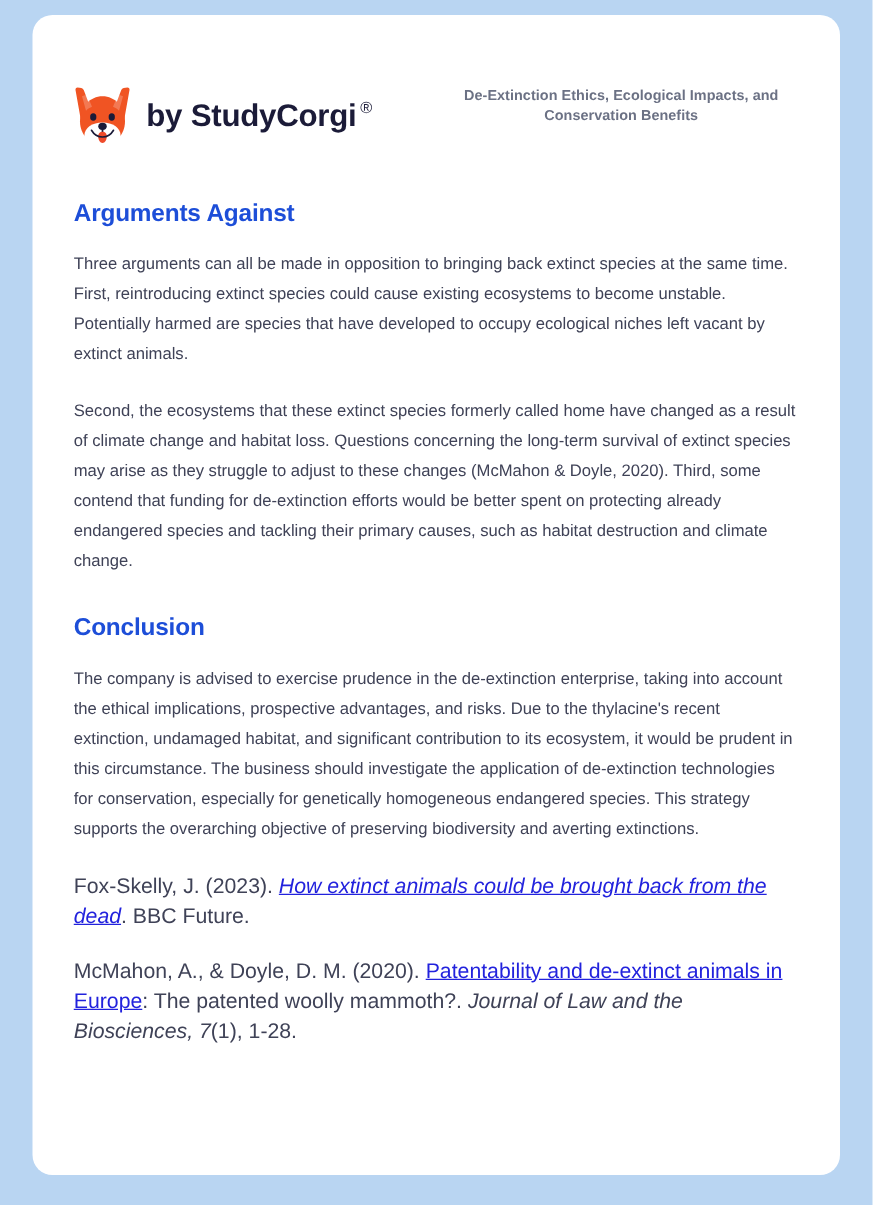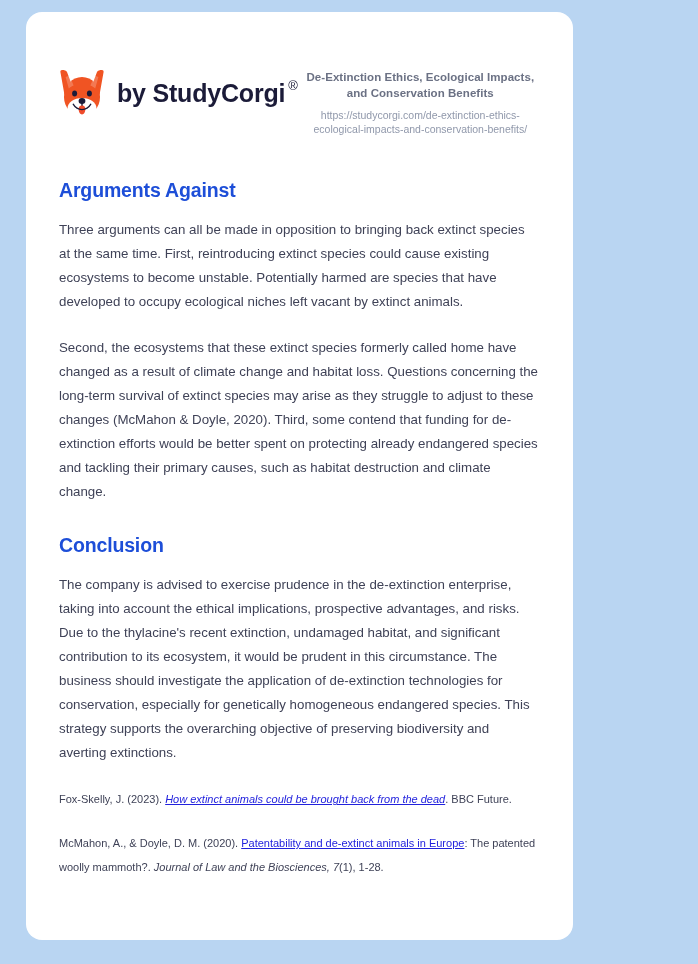--- a/index.html
+++ b/index.html
@@ -12,21 +12,21 @@
     height: 964px;
     background: #b9d5f2;
     font-family: "Liberation Sans", sans-serif;
     -webkit-font-smoothing: antialiased;
   }
 
   .page-card {
     position: absolute;
     left: 26px;
     top: 12px;
-    width: 547px;
+    width: 646px;
     height: 928px;
     background: #ffffff;
     border-radius: 16px;
     overflow: hidden;
   }
 
   
   .doc-header {
     display: flex;
     align-items: flex-start;
@@ -104,21 +104,21 @@
     font-size: 19.5px;
     font-weight: bold;
     letter-spacing: -0.15px;
     margin: 30px 0 16px 0;
     line-height: 1.2;
   }
   h2.section-heading.tight-top { margin-top: 28px; }
 
   .ref {
     color: #3f4257;
-    font-size: 11px;
+    font-size: 17px;
     line-height: 24px;
     margin: 0 0 20px 0;
   }
   .ref:last-child { margin-bottom: 1px; }
 
   .ref a {
     color: #2222dd;
     text-decoration: underline;
   }
   .ref a.italic-link { font-style: italic; }
@@ -156,21 +156,20 @@
         <path d="M15.2 36.2 C17.4 40 20.4 41.6 24 41.6 C27.6 41.6 30.6 40 32.8 36.2" fill="none" stroke="#1b1b38" stroke-width="1.3" stroke-linecap="round"></path>
       </svg>
       <div class="brand-wordmark">
         <span>by StudyCorgi</span>
         <span class="brand-reg">®</span>
       </div>
     </div>
 
     <div class="header-meta">
       <div class="header-title">De-Extinction Ethics, Ecological Impacts, and Conservation Benefits</div>
-      <div class="header-url">https://studycorgi.com/de-extinction-ethics-ecological-impacts-and-conservation-benefits/</div>
     </div>
 
   </div>
 
   <div class="doc-body">
 
 
     <h2 class="section-heading">Arguments Against</h2>
     <p class="para">Three arguments can all be made in opposition to bringing back extinct species at the same time. First, reintroducing extinct species could cause existing ecosystems to become unstable. Potentially harmed are species that have developed to occupy ecological niches left vacant by extinct animals.</p>
     <p class="para">Second, the ecosystems that these extinct species formerly called home have changed as a result of climate change and habitat loss. Questions concerning the long-term survival of extinct species may arise as they struggle to adjust to these changes (McMahon &amp; Doyle, 2020). Third, some contend that funding for de-extinction efforts would be better spent on protecting already endangered species and tackling their primary causes, such as habitat destruction and climate change.</p>

